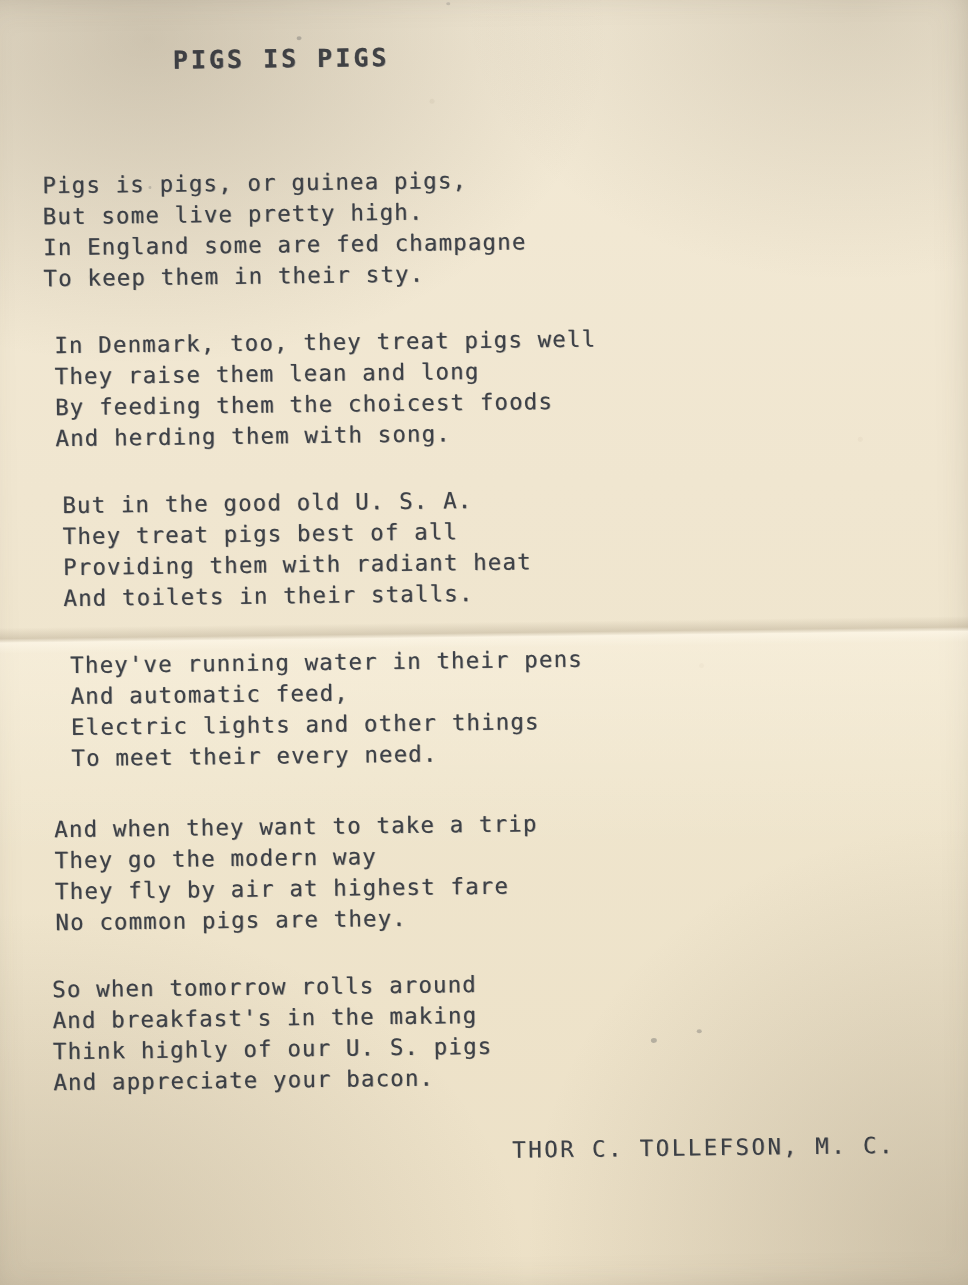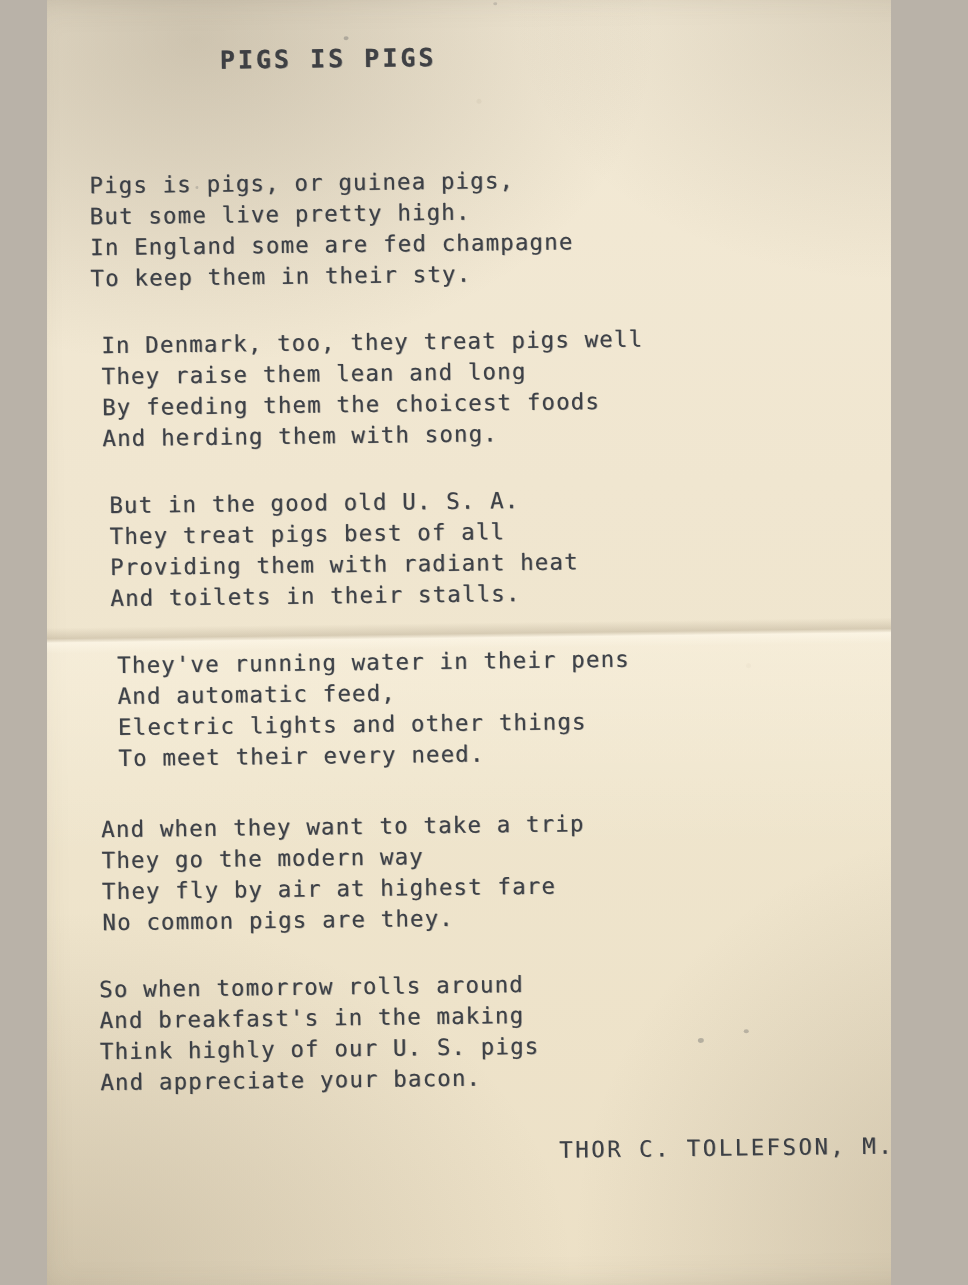--- a/index.html
+++ b/index.html
@@ -10,27 +10,26 @@
     width: 968px;
     height: 1285px;
     overflow: hidden;
     font-family: "DejaVu Sans Mono", monospace;
     background: #b9b2a8;
   }
 
   
   #photo {
     position: relative;
-    width: 844px;
+    width: 968px;
     height: 1285px;
     background:
       linear-gradient(118deg, rgba(120,112,100,0.30) 0%, rgba(120,112,100,0.0) 12%),
       linear-gradient(180deg, #cfc6b8 0%, #b7ae9f 100%);
     overflow: hidden;
-    margin-left: 47px;
   }
 
   
   #sheet {
     position: absolute;
     left: -26px;
     top: -18px;
     width: 1010px;
     height: 1320px;
     transform: rotate(-0.7deg);

